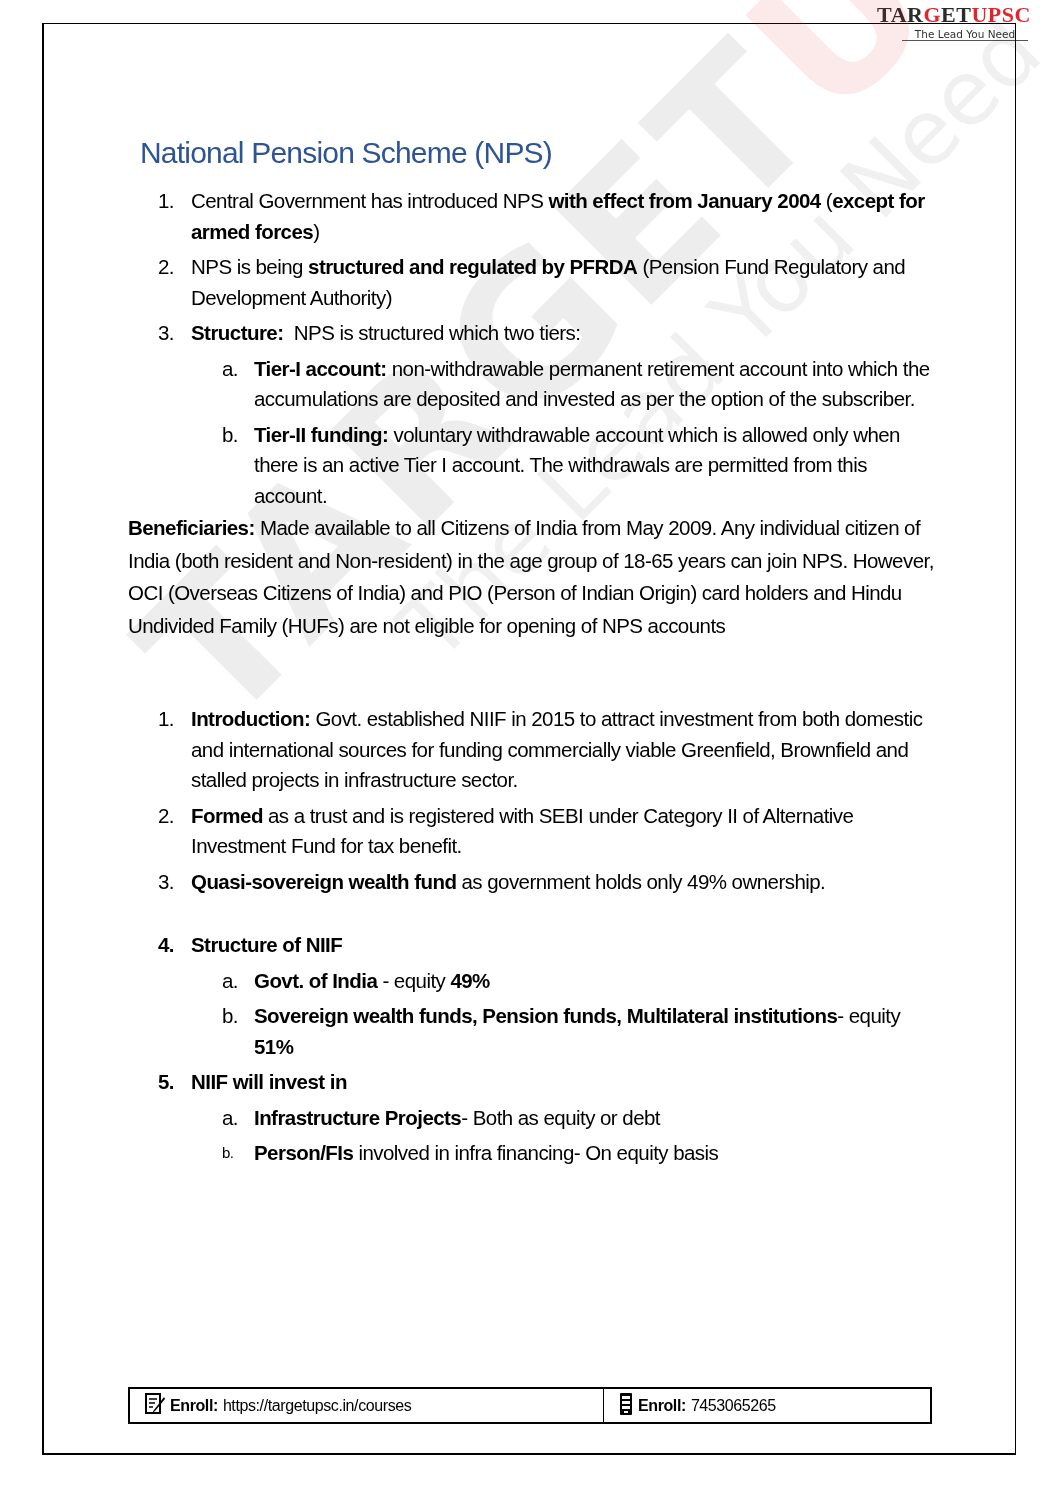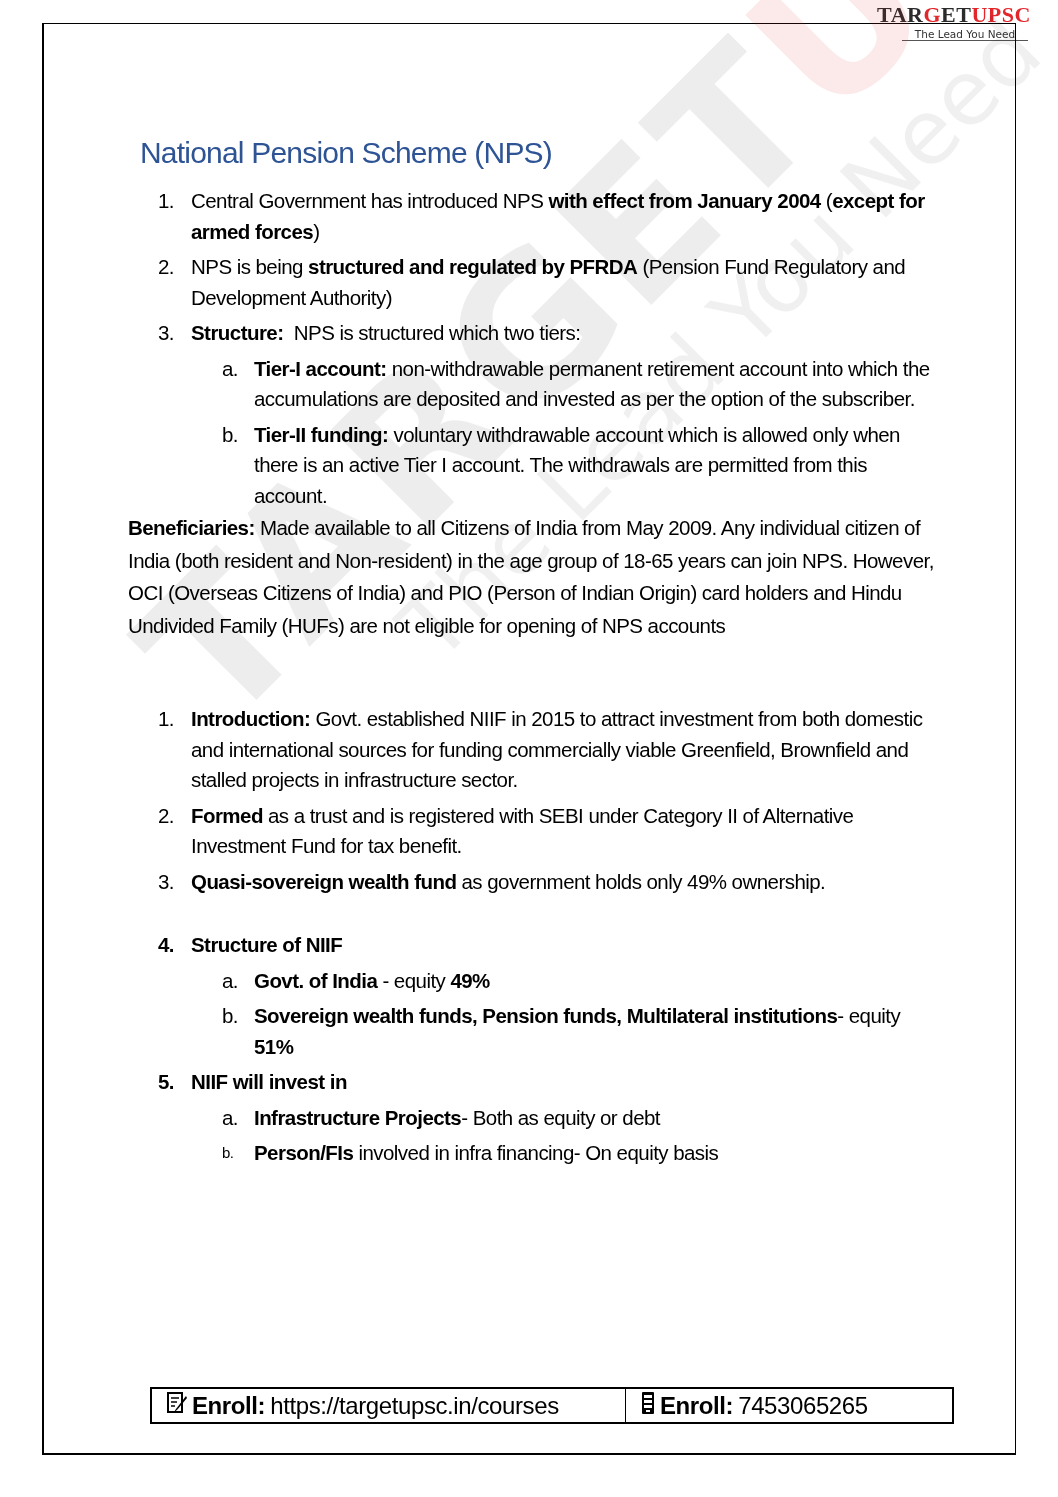--- a/index.html
+++ b/index.html
@@ -24,21 +24,21 @@
   ol { margin: 0; padding: 0; list-style: none; }
   .item { position: relative; padding-left: 63px; margin-bottom: 5px; }
   .item .num { position: absolute; left: 30px; top: 0; }
   .sub { position: relative; padding-left: 126px; margin-bottom: 5px; }
   .sub .let { position: absolute; left: 94px; top: 0; }
   .sub .let.small { font-size: 15px; }
   b { font-weight: bold; }
   .para { margin: 0 0 16px 0; line-height: 32.5px; }
   .gap1 { height: 46px; }
   .gap2 { height: 28px; }
-  .footer { position: absolute; left: 128px; top: 1387px; width: 800px; height: 33px; border: 2px solid #000; display: flex; font-size: 24px; margin-left: 22px; }
+  .footer { position: absolute; left: 128px; top: 1387px; width: 800px; height: 33px; border: 2px solid #000; display: flex; font-size: 16px; }
   .f-cell { display: flex; align-items: center; height: 100%; }
   .f-left { width: 474px; border-right: 1px solid #000; padding-left: 14px; box-sizing: border-box; }
   .f-right { flex: 1; padding-left: 14px; box-sizing: border-box; }
   .f-icon { display: inline-block; margin-right: 4px; }
   .f-label { font-weight: bold; margin-right: 5px; letter-spacing: -0.4px; }
   .f-val { letter-spacing: -0.4px; }
 </style>
 </head>
 <body>
 

